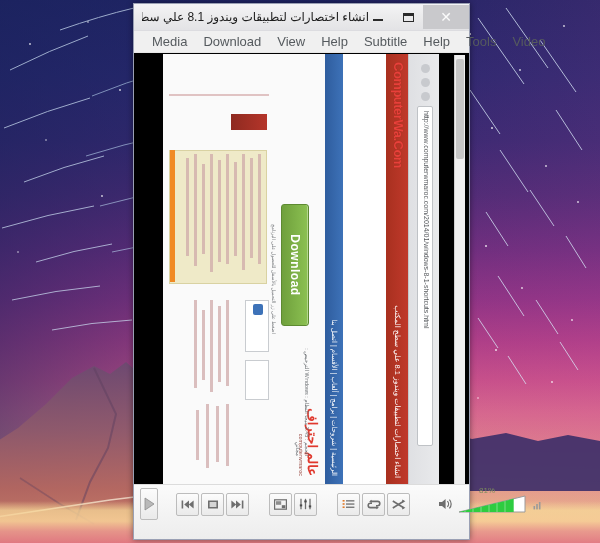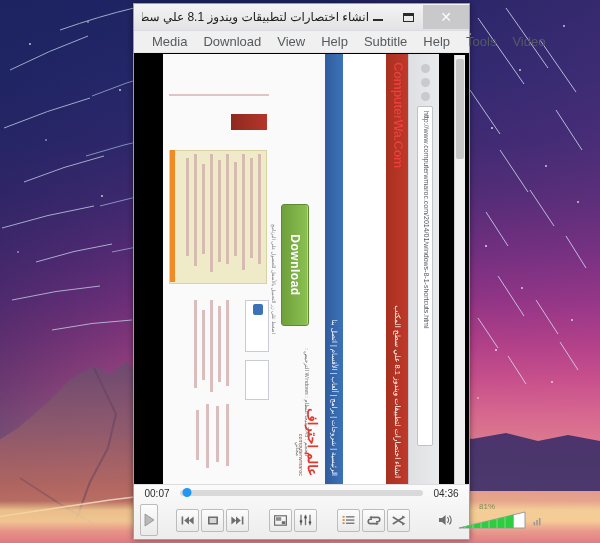--- a/index.html
+++ b/index.html
@@ -534,27 +534,20 @@
       </div>
     </div>
 
     <div id="vid-scroll">
       <div class="thumb"></div>
     </div>
   </div>
 
   <div id="controlbar">
 
-    <div id="seekrow">
-      <div class="timelabel">00:07</div>
-      <div id="seekbar">
-        <div id="seekhandle" style="left: 3%;"></div>
-      </div>
-      <div class="timelabel">04:36</div>
-    </div>
 
     <div id="buttonrow">
 
       <div class="btn big">
         <svg width="16" height="16" viewBox="0 0 16 16">
           <path d="M4 2 L13 8 L4 14 Z" fill="#b9b9b9" stroke="#8d8d8d" stroke-width="0.8"></path>
         </svg>
       </div>
 
       <div class="grp">

